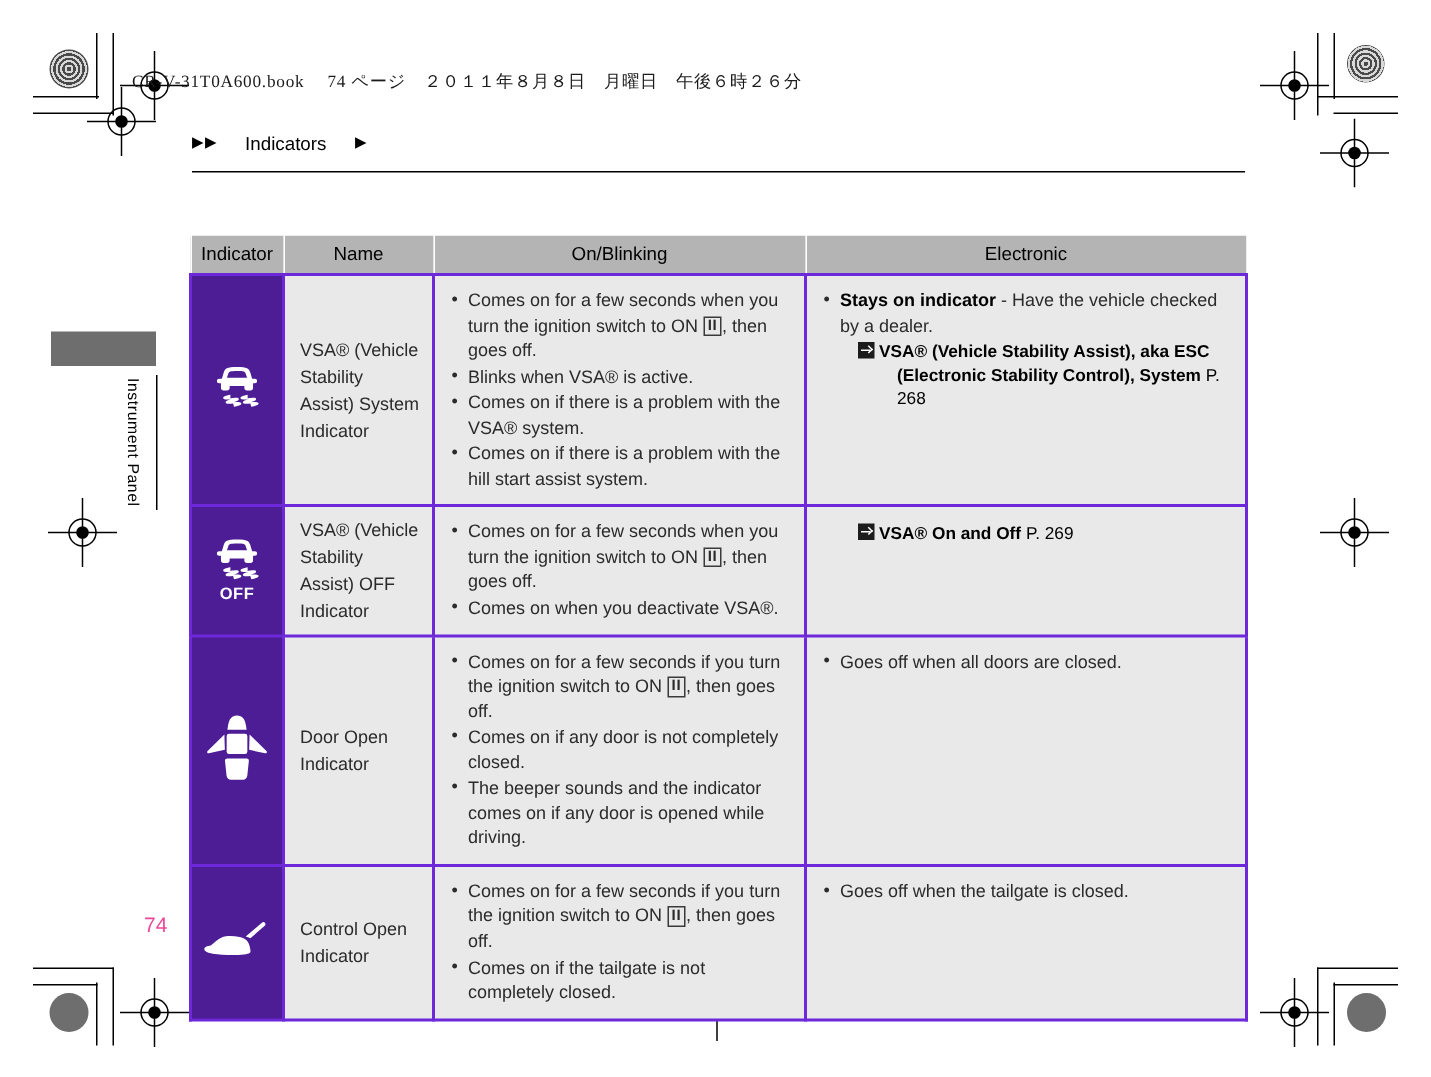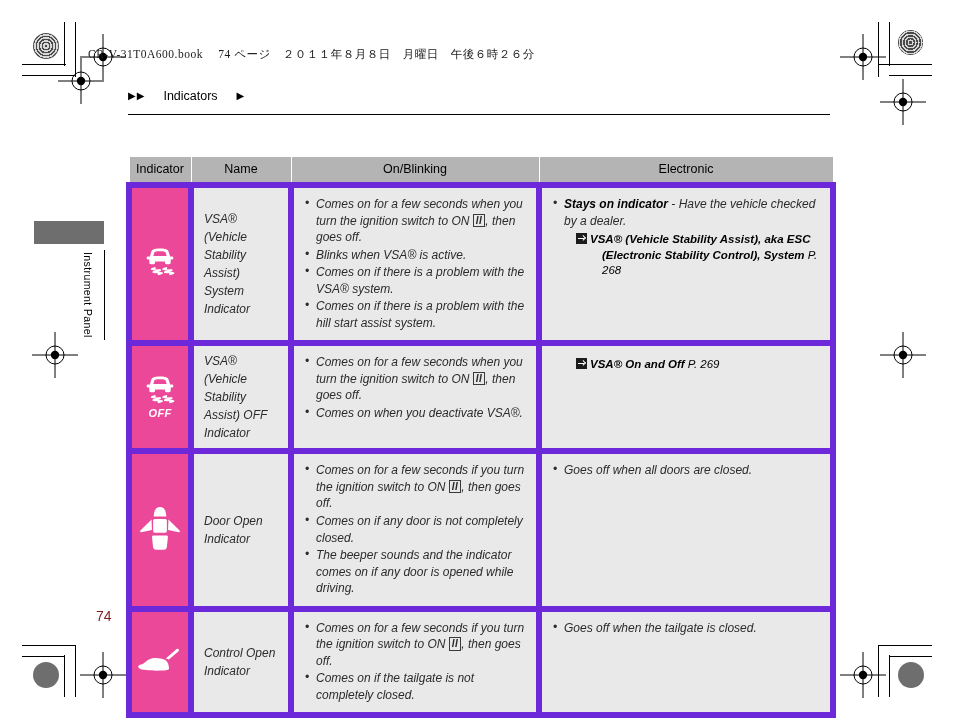--- a/index.html
+++ b/index.html
@@ -92,21 +92,21 @@
     left: 104px; top: 250px;
     width: 1px; height: 90px;
     background: #000;
   }
 
   
   .page-number {
     position: absolute;
     left: 96px; top: 608px;
     font-size: 14px;
-    color: #7f1d1d;
+    color: #ec4899;
   }
 
   
   .tbl {
     position: absolute;
     left: 126px; top: 156px;
     width: 704px;
     border-collapse: collapse;
     table-layout: fixed;
   }
@@ -120,29 +120,28 @@
     border: 1px solid #ffffff;
     font-size: 12.5px;
     font-weight: normal;
     color: #000;
     padding: 5px 2px 5px;
     text-align: center;
     line-height: 1.2;
   }
   .tbl td {
     background: #e9e9e9;
-    border: 6px solid #6d28d9;
+    border: 2px solid #6d28d9;
     vertical-align: middle;
     font-size: 12px;
     color: #2b2b2b;
     padding: 0;
-    font-style: italic;
   }
   .tbl td.ind-cell {
-    background: #ec4899;
+    background: #4c1d95;
     text-align: center;
     vertical-align: middle;
     padding: 0;
   }
   .tbl td.name-cell {
     padding: 6px 8px 6px 10px;
     line-height: 1.5;
     vertical-align: middle;
     font-size: 12px;
     color: #2b2b2b;

